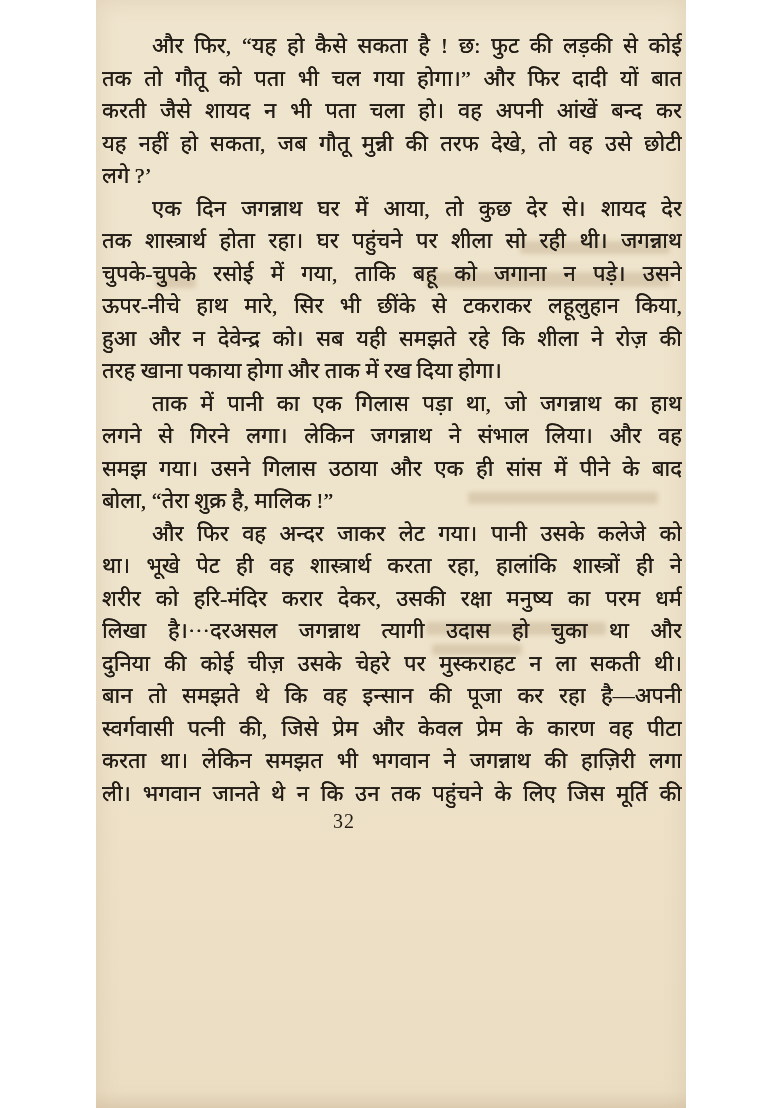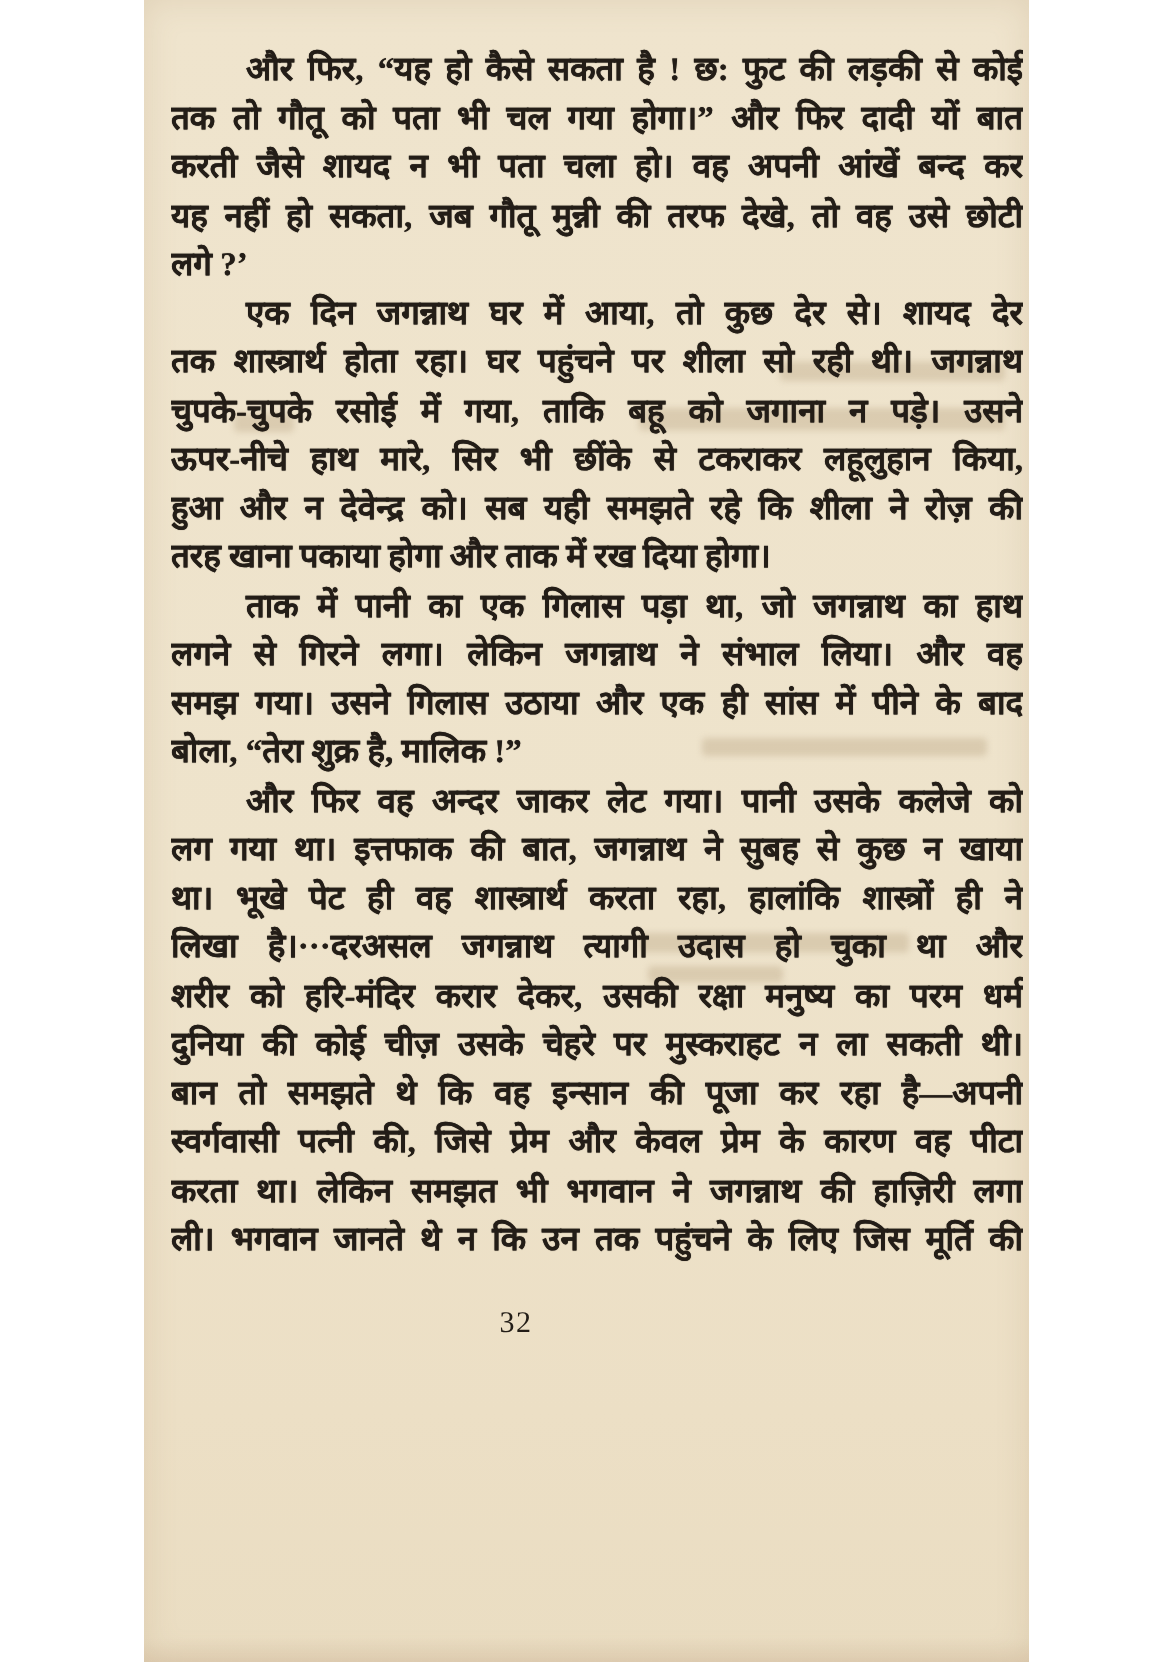--- a/index.html
+++ b/index.html
@@ -24,43 +24,41 @@
     box-shadow:inset 0 0 22px rgba(160,130,90,0.18);
     color:var(--ink);
   }
   .page::after{ 
     content:"";
     position:absolute;left:0;right:0;bottom:0;height:16px;
     background:linear-gradient(180deg,rgba(198,168,140,0) 0%,rgba(198,168,140,0.22) 100%);
   }
   .text-column{
     position:relative;
-    padding:30px 4px 0 18px;
+    padding:30px 4px 0 6px;
     font-size:22px;
     line-height:32.5px;
     text-shadow:0 0 0.5px currentColor;
     z-index:2;
-    font-weight:bold;
   }
   .paragraph{margin:0;}
   .paragraph + .paragraph.gap-before{}
   .line{
     text-align:justify;
     text-align-last:justify;
     white-space:normal;
     height:32.5px;
     overflow:hidden;
   }
   .line.first{text-indent:50px;}
   .line.last{text-align-last:left;}
   .line.last.justified{text-align-last:justify;}
   .page-number{
     position:relative;
     left:-47px;
-    margin-top:28px;
     text-align:center;
     font-size:20px;
     letter-spacing:1px;
     z-index:2;
   }
   
   .ghost{
     position:absolute;
     background:var(--ghost);
     filter:blur(2.2px);
@@ -102,24 +100,23 @@
         <div class="line last">तरह खाना पकाया होगा और ताक में रख दिया होगा।</div>
       </div>
       <div class="paragraph">
         <div class="line first">ताक में पानी का एक गिलास पड़ा था, जो जगन्नाथ का हाथ</div>
         <div class="line">लगने से गिरने लगा। लेकिन जगन्नाथ ने संभाल लिया। और वह</div>
         <div class="line">समझ गया। उसने गिलास उठाया और एक ही सांस में पीने के बाद</div>
         <div class="line last">बोला, “तेरा शुक्र है, मालिक !”</div>
       </div>
       <div class="paragraph">
         <div class="line first">और फिर वह अन्दर जाकर लेट गया। पानी उसके कलेजे को</div>
-        <div class="line">लग गया था। इत्तफाक की बात, जगन्नाथ ने सुबह से कुछ न खाया</div>
         <div class="line">था। भूखे पेट ही वह शास्त्रार्थ करता रहा, हालांकि शास्त्रों ही ने</div>
+        <div class="line">शरीर को हरि-मंदिर करार देकर, उसकी रक्षा मनुष्य का परम धर्म</div>
         <div class="line">लिखा है।···दरअसल जगन्नाथ त्यागी उदास हो चुका था और</div>
-        <div class="line">शरीर को हरि-मंदिर करार देकर, उसकी रक्षा मनुष्य का परम धर्म</div>
         <div class="line">दुनिया की कोई चीज़ उसके चेहरे पर मुस्कराहट न ला सकती थी।</div>
         <div class="line">बान तो समझते थे कि वह इन्सान की पूजा कर रहा है—अपनी</div>
         <div class="line">स्वर्गवासी पत्नी की, जिसे प्रेम और केवल प्रेम के कारण वह पीटा</div>
         <div class="line">करता था। लेकिन समझत भी भगवान ने जगन्नाथ की हाज़िरी लगा</div>
         <div class="line last justified">ली। भगवान जानते थे न कि उन तक पहुंचने के लिए जिस मूर्ति की</div>
       </div>
     </div>
 
   <div class="page-number">32</div>
 </div>

